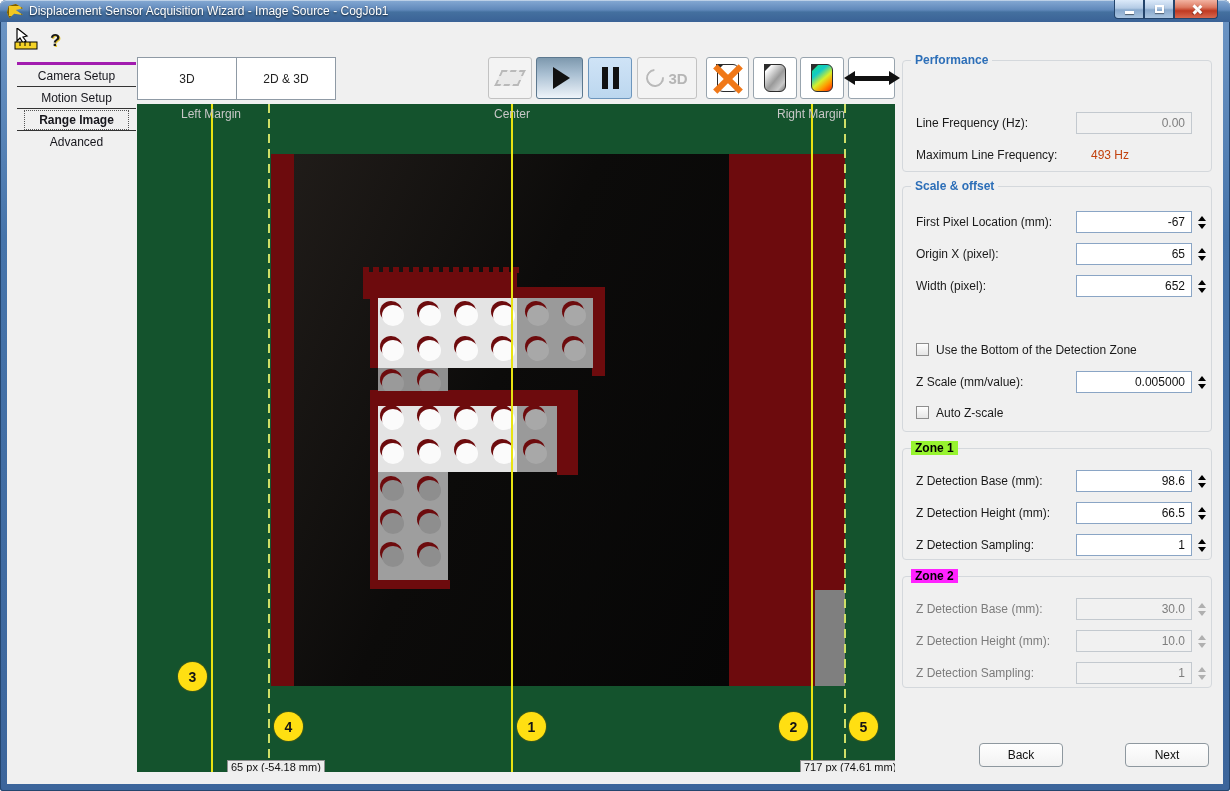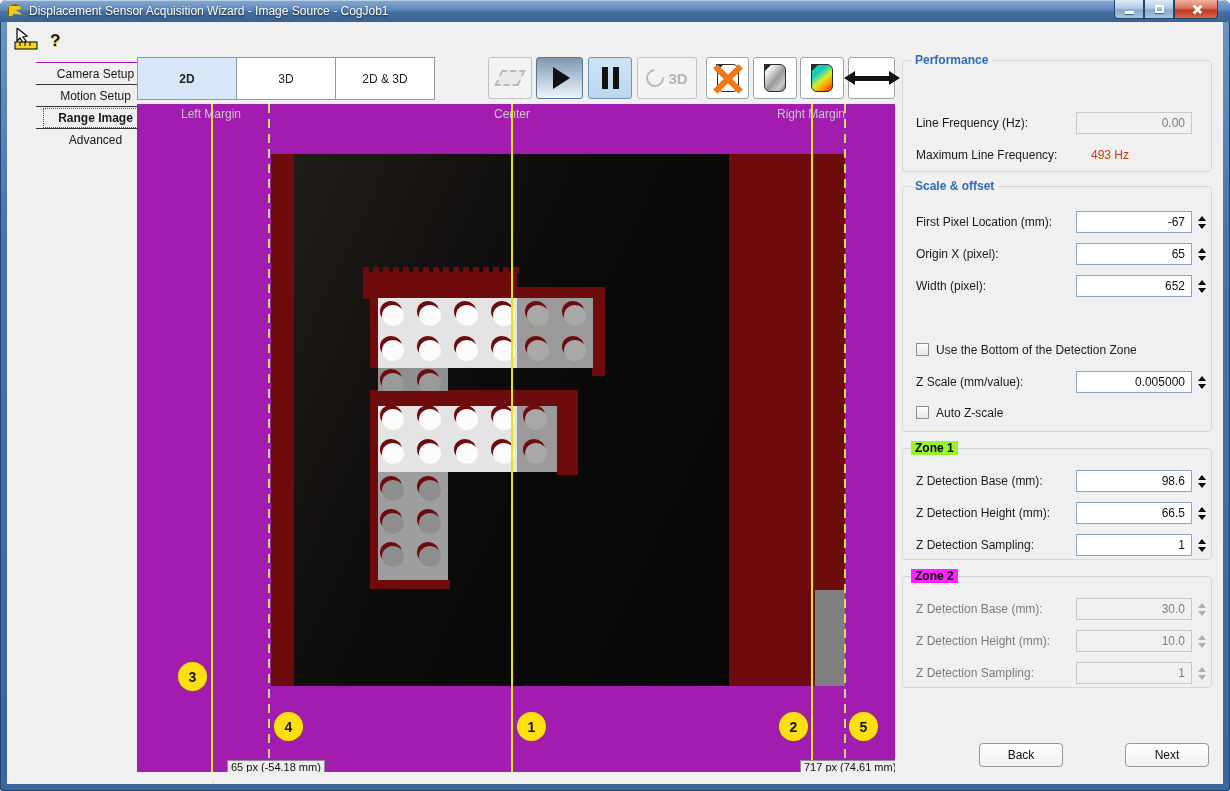--- a/index.html
+++ b/index.html
@@ -26,21 +26,21 @@
   .glyph-close{position:relative;width:11px;height:11px;}
   .glyph-close:before,.glyph-close:after{content:"";position:absolute;left:5px;top:0;width:2.5px;height:11px;
     background:#fff;box-shadow:0 1px 1px rgba(0,0,0,.4);}
   .glyph-close:before{transform:rotate(45deg);} .glyph-close:after{transform:rotate(-45deg);}
   
   .content{position:absolute;top:22px;left:7px;right:7px;bottom:7px;background:#f0f0f0;}
   
   .mini-icons{position:absolute;left:7px;top:6px;display:flex;gap:10px;align-items:flex-end;}
   .help-glyph{font-weight:bold;font-size:17px;color:#1a1a1a;line-height:18px;text-shadow:1px 1px 0 #e8c93c;}
   
-  .sidebar{position:absolute;left:29px;top:40px;width:119px;border-top:1px solid #a21caf;}
+  .sidebar{position:absolute;left:10px;top:40px;width:119px;border-top:3px solid #a21caf;}
   .side-item{height:22px;display:flex;align-items:center;justify-content:center;color:#16161c;cursor:pointer;}
   .side-item.lined{border-bottom:1px solid #333;}
   .side-item.selected{font-weight:bold;}
   .side-item.selected span{outline:1px dotted #555;padding:2px 14px;}
   
   .tabstrip{position:absolute;left:131px;top:35px;display:flex;}
   .tab{width:100px;height:43px;border:1px solid #8f9aa5;margin-left:-1px;background:#fff;display:flex;
     align-items:center;justify-content:center;color:#222;}
   .tab.selected{background:#d9e8f8;font-weight:bold;z-index:2;}
   
@@ -59,21 +59,21 @@
   .page.grayscale{background:linear-gradient(130deg,#fdfdfd 15%,#9a9a9a 55%,#c9c9c9 80%,#707070);}
   .page.rainbow{background:linear-gradient(140deg,#19e07a,#11c9c9 30%,#d7ef2a 55%,#ff9a00 75%,#ff2200);}
   .xmark{position:absolute;inset:0;}
   .xmark:before,.xmark:after{content:"";position:absolute;left:50%;top:-4px;width:6px;height:36px;background:#f07818;margin-left:-3px;}
   .xmark:before{transform:rotate(45deg);} .xmark:after{transform:rotate(-45deg);}
   .harrow{position:relative;width:34px;height:5px;background:#111;}
   .harrow:before,.harrow:after{content:"";position:absolute;top:-5px;border-top:7.5px solid transparent;border-bottom:7.5px solid transparent;}
   .harrow:before{left:-11px;border-right:11px solid #111;}
   .harrow:after{right:-11px;border-left:11px solid #111;}
   
-  .viewer{position:absolute;left:130px;top:82px;width:758px;height:668px;background:#a21caf;overflow:hidden;}
+  .viewer{position:absolute;left:130px;top:82px;width:758px;height:668px;background:#14532d;overflow:hidden;}
   .fig{position:absolute;inset:0;}
   .margin-label{position:absolute;top:3px;transform:translateX(-50%);color:#c7c7c7;font-size:12px;white-space:nowrap;}
   .vline{position:absolute;top:0;bottom:0;width:2px;background:#e8e312;}
   .vline.dashed{background:repeating-linear-gradient(180deg,#cfdf67 0 9px,rgba(0,0,0,0) 9px 15px);}
   .marker{position:absolute;width:29px;height:29px;border-radius:50%;background:#ffdf12;color:#151515;
     font-weight:bold;font-size:14px;display:flex;align-items:center;justify-content:center;box-shadow:0 0 0 1px rgba(120,100,0,.35);}
   .chip{position:absolute;font-size:11px;line-height:13px;background:#ededed;border:1px solid #8f8f8f;padding:0 3px;color:#111;white-space:nowrap;}
   
   .gbox{position:absolute;left:895px;width:310px;border:1px solid #d4d8dc;border-radius:4px;}
   .gtitle{position:absolute;top:-8px;left:8px;background:#f0f0f0;padding:0 4px;font-weight:bold;color:#2d6fb8;}
@@ -141,21 +141,20 @@
         </div>
       <div class="side-item lined selected">
           <span>Range Image</span>
         </div>
       <div class="side-item">
           <span>Advanced</span>
         </div>
     </div>
 
     <div class="tabstrip">
-      <div class="tab selected">2D</div>
       <div class="tab">3D</div>
       <div class="tab">2D &amp; 3D</div>
     </div>
 
     <div class="tbtn disabled" style="left:481px;width:44px;">
       <div class="parallelogram"></div>
     </div>
     <div class="tbtn active" style="left:529px;width:47px;">
       <div class="play-tri"></div>
     </div>

